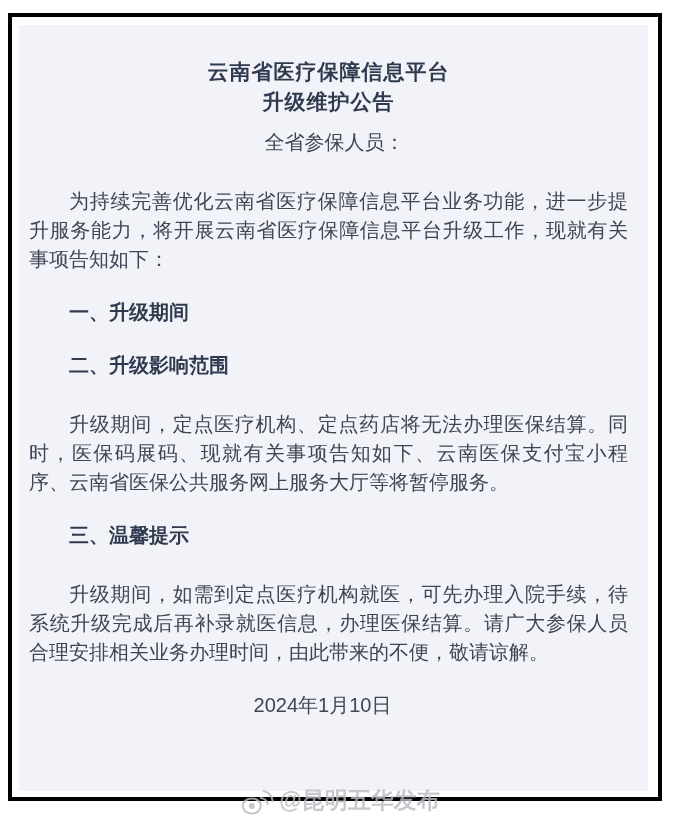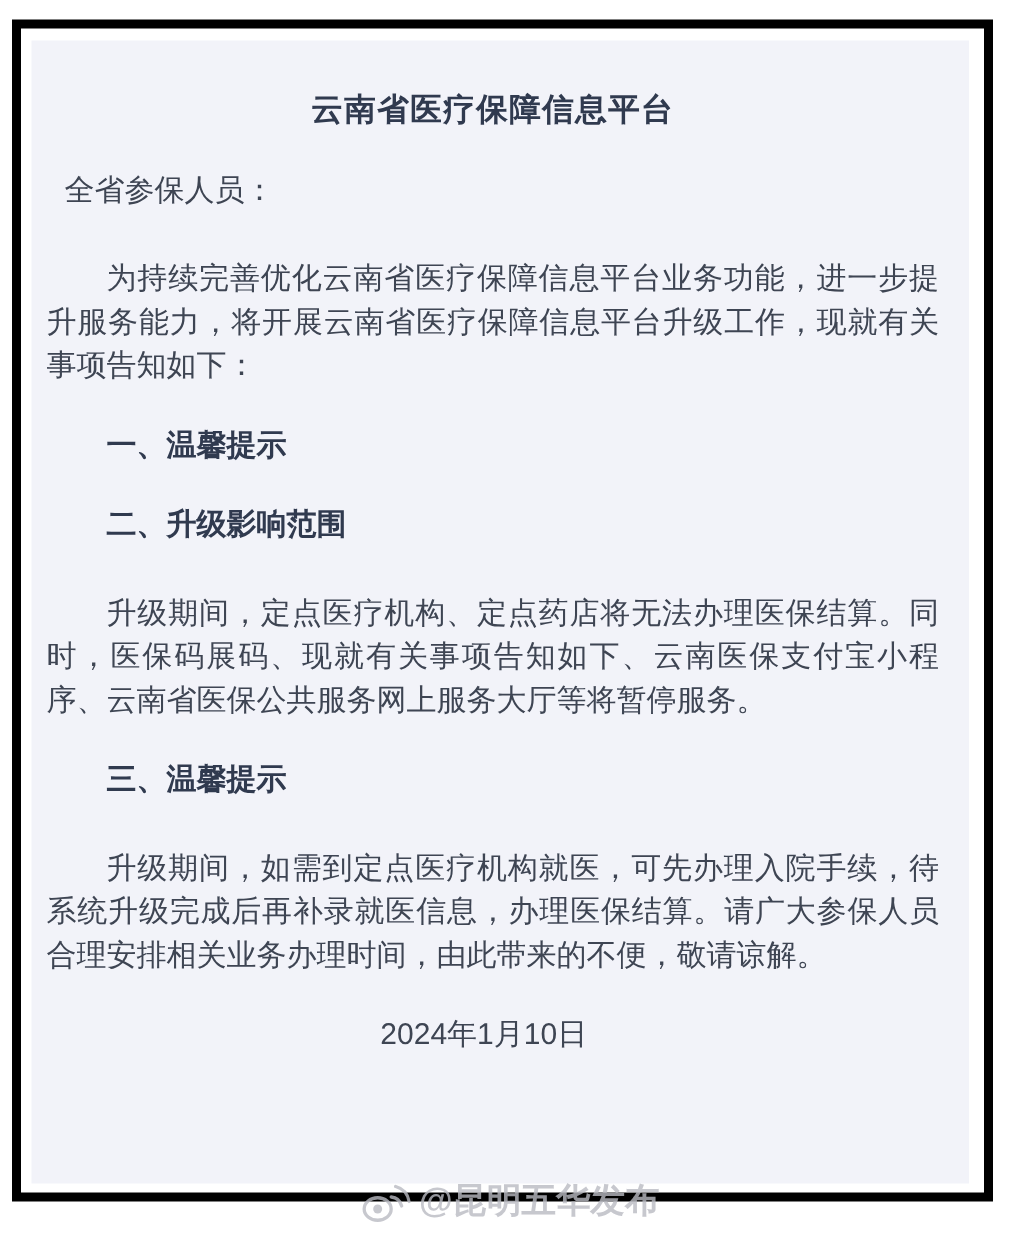--- a/index.html
+++ b/index.html
@@ -14,21 +14,21 @@
     font-family: "Liberation Sans", "DejaVu Sans", sans-serif;
     overflow: hidden;
   }
   .frame {
     position: absolute;
     left: 8px;
     top: 13px;
     width: 654px;
     height: 788px;
     box-sizing: border-box;
-    border: 6px solid #000000;
+    border: 4px solid #000000;
     padding: 8px 10px 6px 7px;
     background: #ffffff;
   }
   .panel {
     width: 100%;
     height: 100%;
     box-sizing: border-box;
     background: #f2f3f9;
     padding: 32px 20px 0 10px;
     color: #3e4553;
@@ -37,22 +37,23 @@
   }
   .title {
     text-align: center;
     font-weight: bold;
     font-size: 21px;
     line-height: 30px;
     color: #303a4f;
     letter-spacing: 1px;
   }
   .salutation {
-    margin-top: 24px;
+    margin-top: 11px;
     padding-left: 12px;
+    text-align: center;
   }
   .para {
     margin-top: 30px;
     text-indent: 2em;
     text-align: justify;
   }
   .heading {
     margin-top: 24px;
     text-indent: 2em;
     font-weight: bold;
@@ -82,27 +83,28 @@
   }
 </style>
 </head>
 <body>
 
 <div class="frame">
   <div class="panel">
 
     <div class="title">
       <div>云南省医疗保障信息平台</div>
+      <div>升级维护公告</div>
     </div>
 
     <div class="salutation">全省参保人员：</div>
 
     <div class="para">为持续完善优化云南省医疗保障信息平台业务功能，进一步提升服务能力，将开展云南省医疗保障信息平台升级工作，现就有关事项告知如下：</div>
 
-    <div class="heading">一、温馨提示</div>
+    <div class="heading">一、升级期间</div>
 
     <div class="heading">二、升级影响范围</div>
     <div class="para">升级期间，定点医疗机构、定点药店将无法办理医保结算。同时，医保码展码、现就有关事项告知如下、云南医保支付宝小程序、云南省医保公共服务网上服务大厅等将暂停服务。</div>
 
     <div class="heading">三、温馨提示</div>
     <div class="para">升级期间，如需到定点医疗机构就医，可先办理入院手续，待系统升级完成后再补录就医信息，办理医保结算。请广大参保人员合理安排相关业务办理时间，由此带来的不便，敬请谅解。</div>
 
     <div class="date-line">2024年1月10日</div>
 
   </div>

